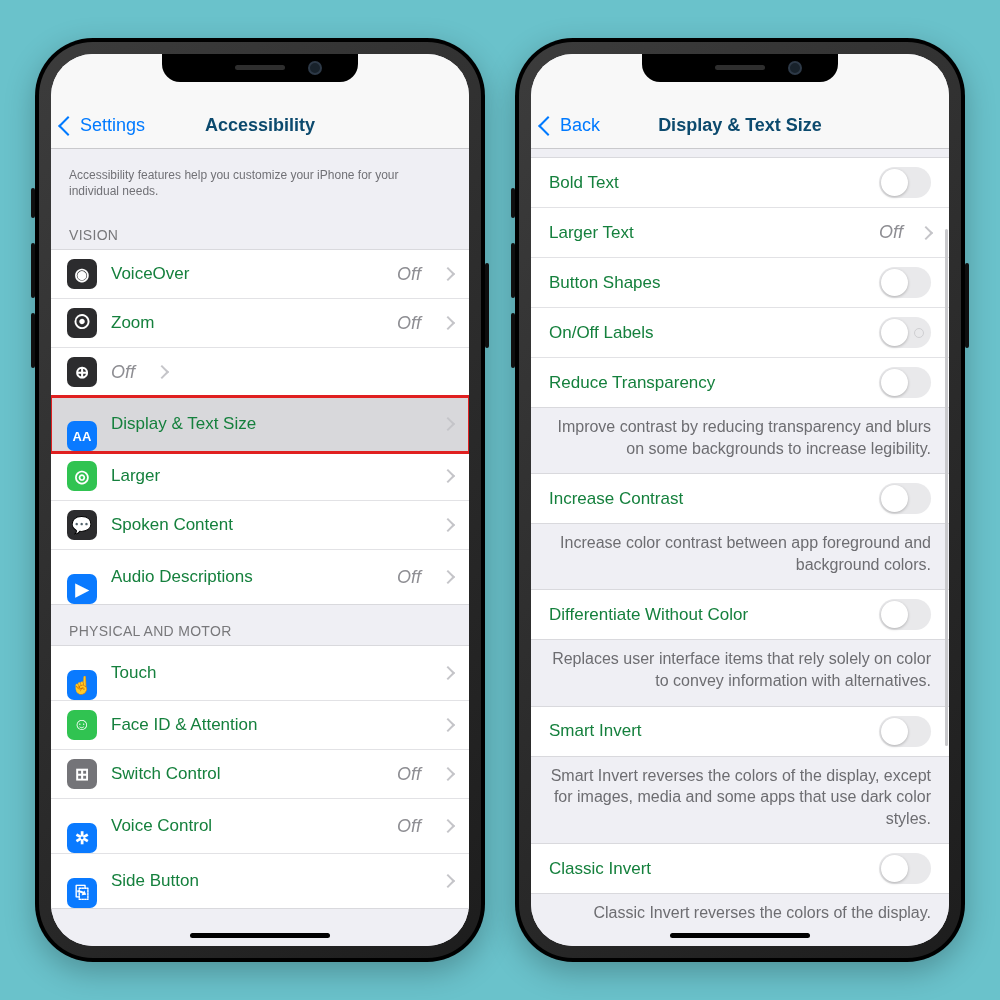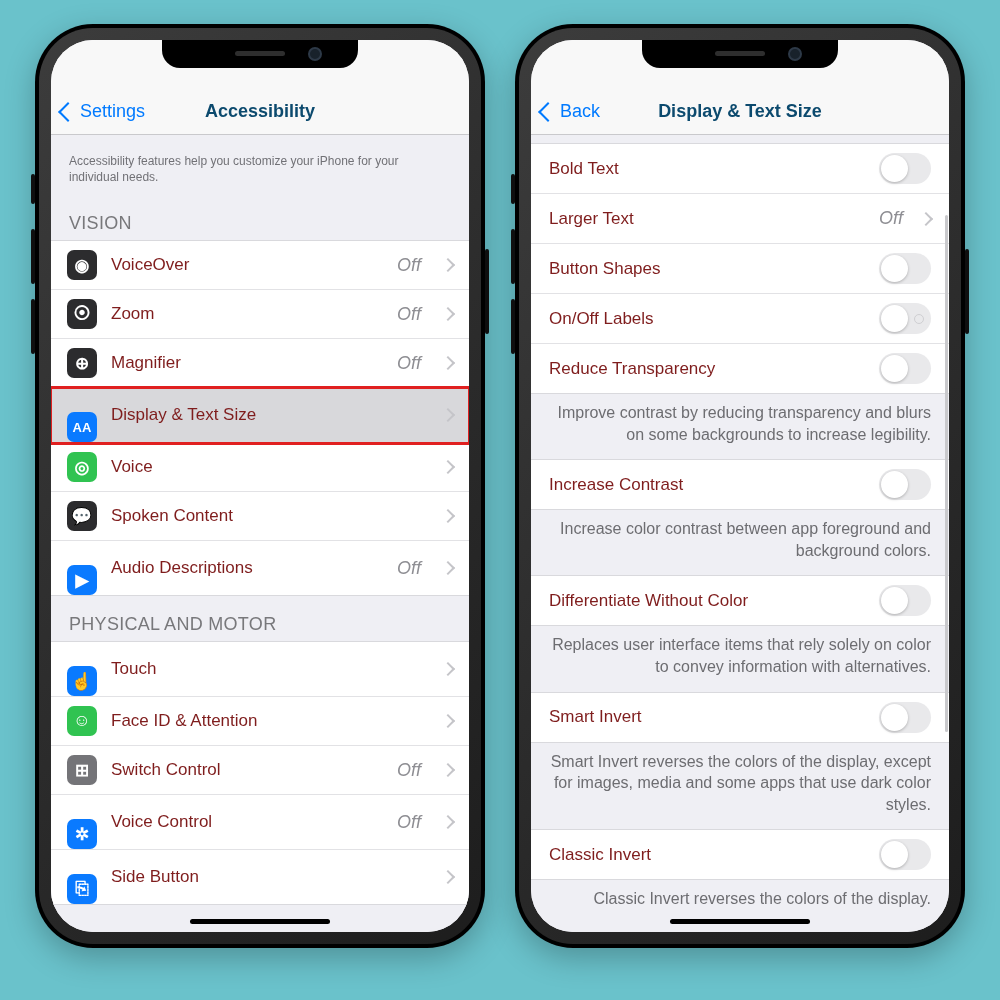--- a/index.html
+++ b/index.html
@@ -3,21 +3,21 @@
 <meta charset="utf-8">
 <style>
   html,body{margin:0;padding:0;}
   body{
     width:1000px;height:1000px;
     background:#6ac2cb;
     font-family:-apple-system,"Helvetica Neue",Arial,sans-serif;
     position:relative;
     overflow:hidden;
   }
-  .stage{display:flex;gap:30px;justify-content:center;align-items:flex-start;padding:24px 30px;}
+  .stage{display:flex;gap:30px;justify-content:center;align-items:flex-start;padding:38px 30px;}
   
   .phone{
     width:450px;height:924px;
     background:#000;
     border-radius:58px;
     padding:16px;
     box-sizing:border-box;
     position:relative;
     box-shadow:0 10px 30px rgba(0,0,0,.25);
   }
@@ -70,34 +70,34 @@
     display:flex;align-items:center;gap:2px;
     color:#007aff;font-size:18px;
   }
   .chev-left{
     width:12px;height:12px;border-left:2.5px solid #007aff;border-bottom:2.5px solid #007aff;
     transform:rotate(45deg);margin-right:3px;
   }
   
   .content{height:calc(100% - 95px);overflow:hidden;background:#efeff4;}
   .desc{padding:18px 18px 10px;font-size:12px;color:#717176;line-height:1.35;}
-  .sect-h{padding:18px 18px 6px;font-size:18px;color:#78787b;letter-spacing:.3px;}
+  .sect-h{padding:18px 18px 6px;font-size:14px;color:#78787b;letter-spacing:.3px;}
   .list{background:#fff;border-top:1px solid #d9d9dd;border-bottom:1px solid #d9d9dd;}
   .row{
     display:flex;align-items:center;gap:14px;
     min-height:48px;padding:0 16px;
     border-bottom:1px solid #e2e2e5;
     position:relative;
   }
   .row:last-child{border-bottom:none;}
   .row .icon{
     width:30px;height:30px;border-radius:7px;display:flex;align-items:center;justify-content:center;
     color:#fff;font-size:15px;font-weight:600;flex-shrink:0;
   }
-  .row .label{flex:1;font-size:17px;color:#7f1d1d;}
+  .row .label{flex:1;font-size:17px;color:#15803d;}
   .row .value{font-size:18px;color:#8e8e93;font-style:italic;}
   .row .disclosure{
     width:8px;height:8px;border-right:2px solid #c5c5c9;border-top:2px solid #c5c5c9;
     transform:rotate(45deg);margin-left:8px;
   }
   .row.highlight{background:#d8d8db;outline:3px solid #e02020;outline-offset:-1px;z-index:3;}
   
   .ic-dark{background:#2c2c2e;}
   .ic-blue{background:#0a7aff;margin-top:24px;}
   .ic-green{background:#30c351;}
@@ -157,32 +157,31 @@
                 <div class="disclosure"></div>
               </div>
               <div class="row">
                 <div class="icon ic-dark" style="font-size: 17px;">⦿</div>
                 <div class="label">Zoom</div>
                 <div class="value">Off</div>
                 <div class="disclosure"></div>
               </div>
               <div class="row">
                 <div class="icon ic-dark" style="font-size: 17px;">⊕</div>
-                <div class="label">Magnifier</div>
                 <div class="value">Off</div>
                 <div class="disclosure"></div>
               </div>
               <div class="row highlight">
                 <div class="icon ic-blue" style="font-size: 13px;">AA</div>
                 <div class="label">Display &amp; Text Size</div>
                 <div class="disclosure"></div>
               </div>
               <div class="row">
                 <div class="icon ic-green" style="font-size: 17px;">◎</div>
-                <div class="label">Voice</div>
+                <div class="label">Larger</div>
                 <div class="disclosure"></div>
               </div>
               <div class="row">
                 <div class="icon ic-dark" style="font-size: 17px;">💬</div>
                 <div class="label">Spoken Content</div>
                 <div class="disclosure"></div>
               </div>
               <div class="row">
                 <div class="icon ic-blue" style="font-size: 17px;">▶</div>
                 <div class="label">Audio Descriptions</div>

